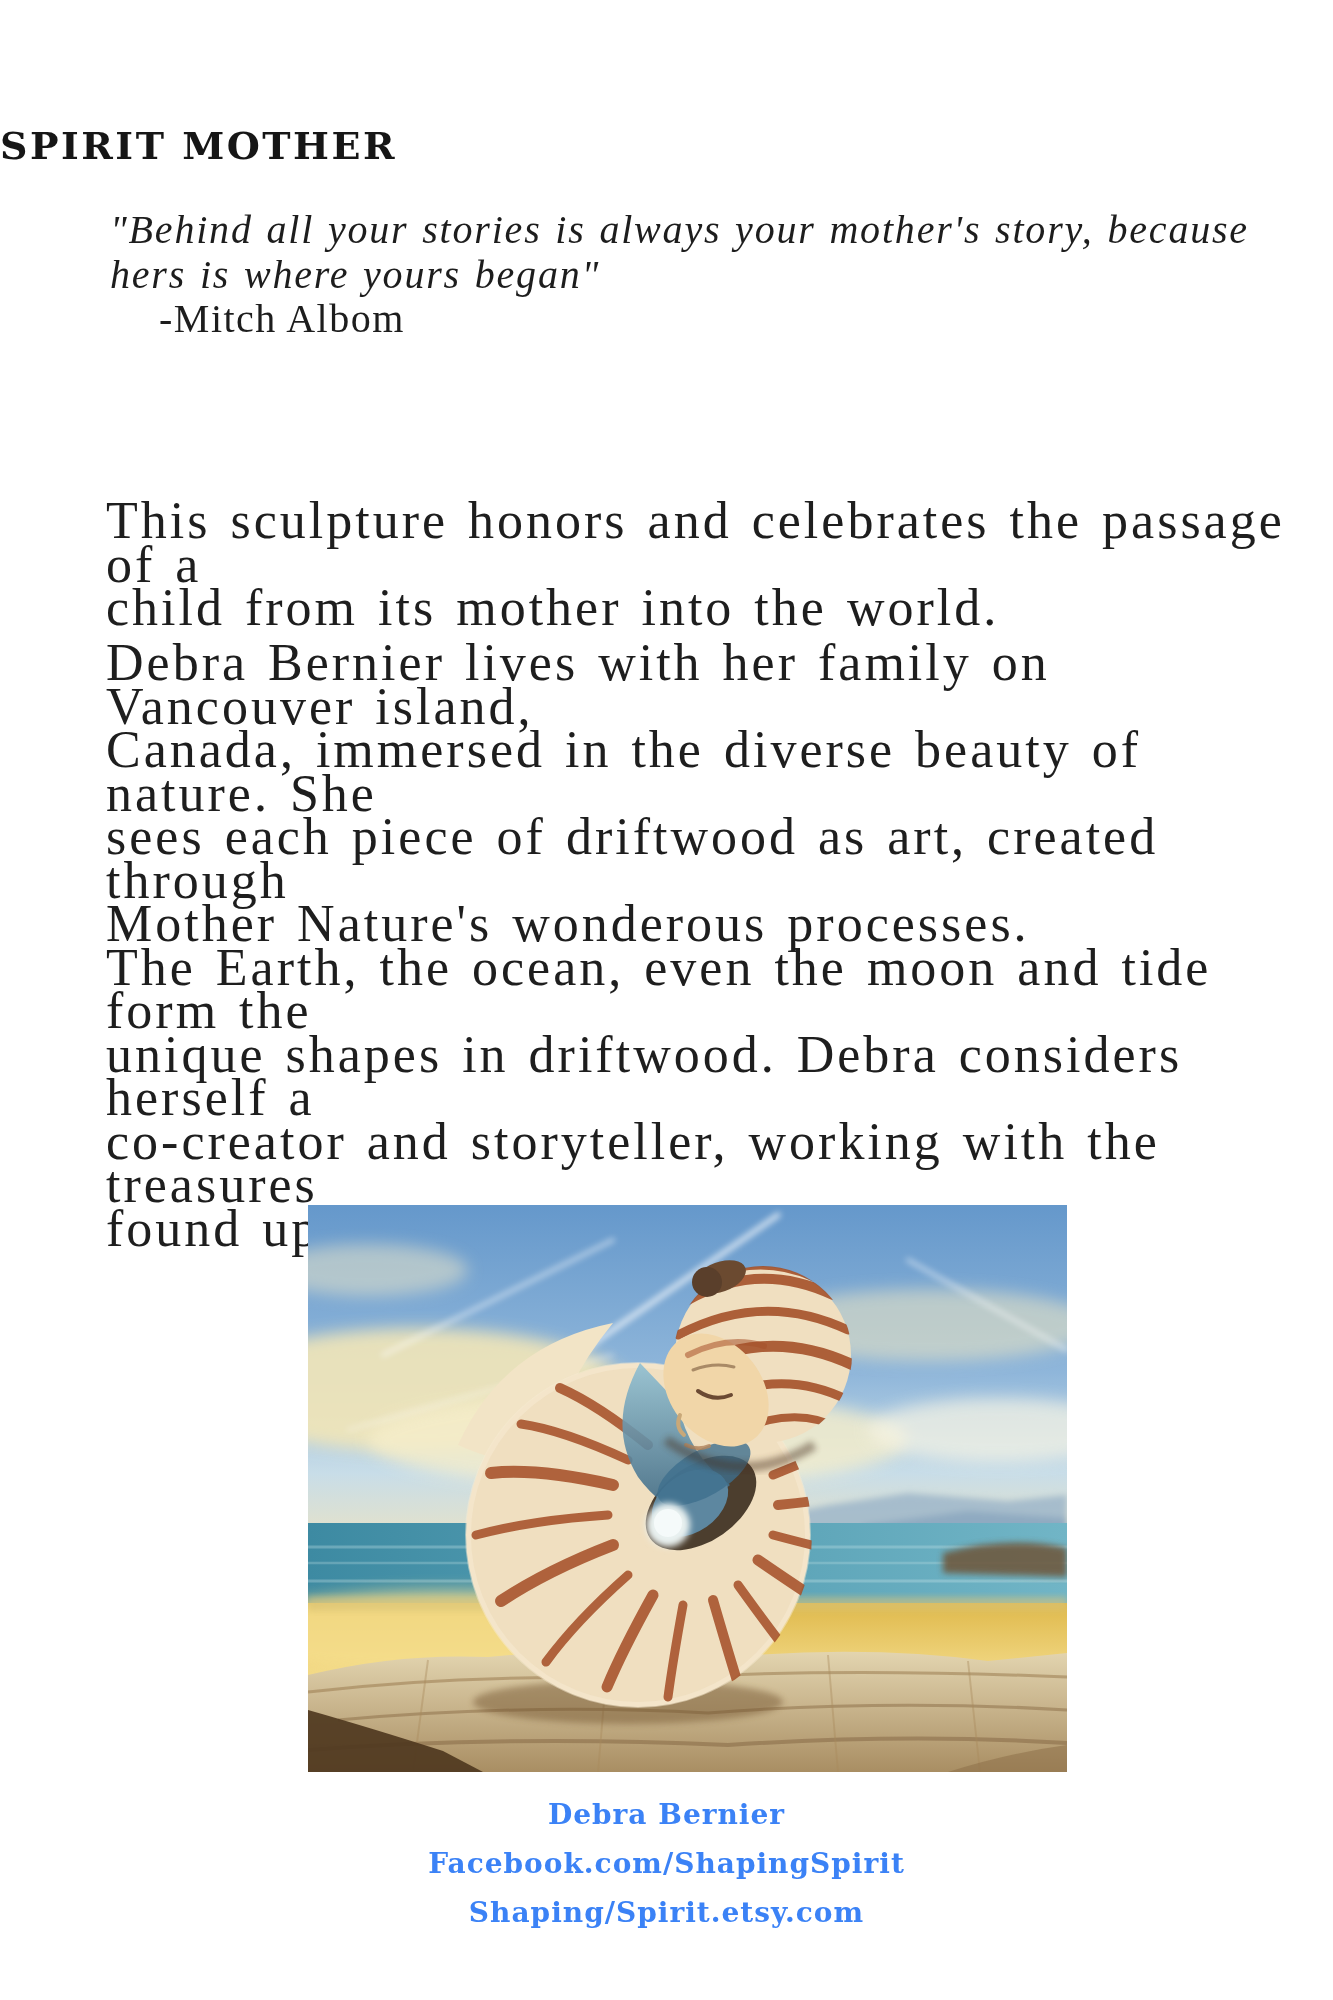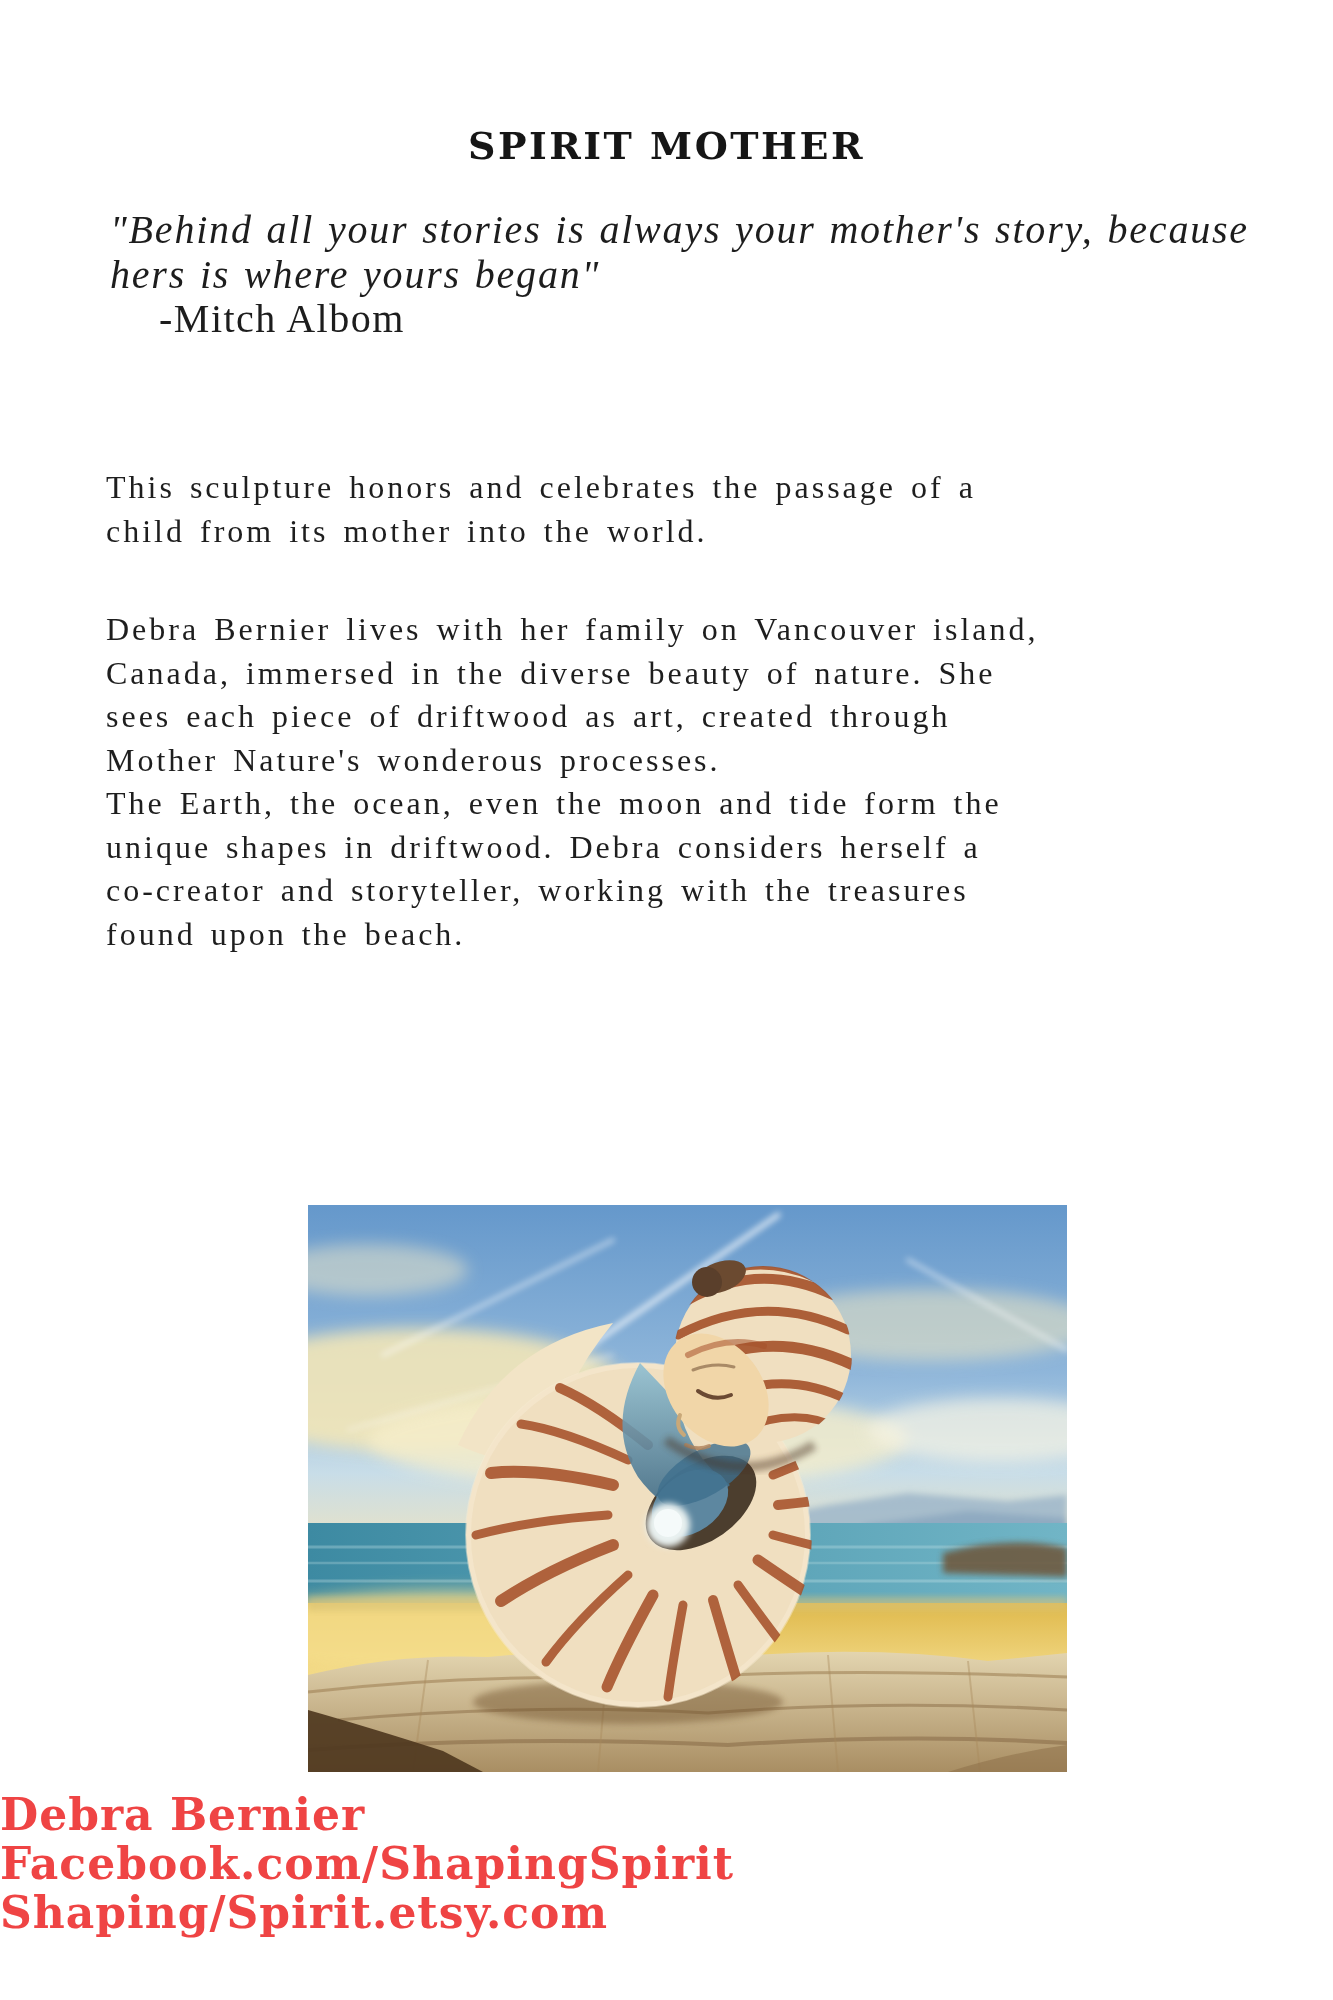--- a/index.html
+++ b/index.html
@@ -6,21 +6,20 @@
   .page{
     position:relative;
     width:1333px;height:2000px;
     background:#ffffff;
     overflow:hidden;
     font-family:"Liberation Serif", serif;
     color:#1d1d1d;
   }
   .title{
     position:absolute;top:126px;left:0;width:1333px;
-    text-align:center;
     font-family:"DejaVu Serif", serif;
     font-weight:bold;
     font-size:38px;line-height:40px;
     letter-spacing:2.5px;
     color:#161616;
   }
   .quote-text{
     position:absolute;left:110px;top:207px;width:1200px;
     font-style:italic;
     font-size:40px;line-height:45px;
@@ -30,40 +29,42 @@
   }
   .quote-attribution{
     position:absolute;left:118px;top:296px;
     font-size:40px;line-height:45px;
     letter-spacing:1.5px;
     color:#1d1d1d;
     margin-left:41px;
   }
   .body-para{
     position:absolute;left:106px;width:1210px;
-    font-size:32px;line-height:43.5px;
+    font-size:52px;line-height:43.5px;
     letter-spacing:3px;word-spacing:4px;
     white-space:pre-line;
     color:#1e1e1e;
+    margin-top:33px;
   }
   .para-1{top:466px;}
   .para-2{top:608px;}
   .photo{
     position:absolute;left:308px;top:1205px;
     width:759px;height:567px;
     overflow:hidden;
   }
   .photo svg{display:block;width:759px;height:567px;}
   .footer{
     position:absolute;top:1790px;left:0;width:1333px;
+    text-align:center;
     font-family:"DejaVu Serif", serif;
     font-weight:bold;
-    font-size:44px;line-height:49px;
+    font-size:28px;line-height:49px;
     letter-spacing:1px;
-    color:#ef4444;
+    color:#3b82f6;
   }
 </style>
 </head>
 <body>
 
 <div class="page">
 
   <div class="title">SPIRIT MOTHER</div>
 
   <div class="quote-text">"Behind all your stories is always your mother's story, because

